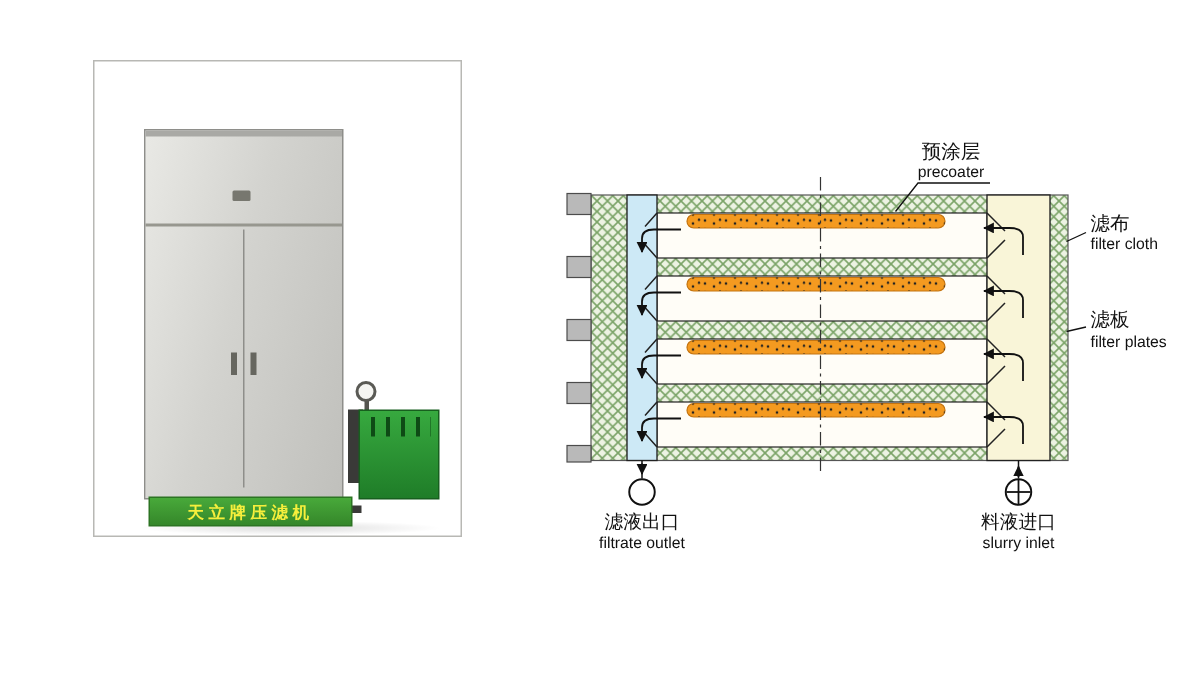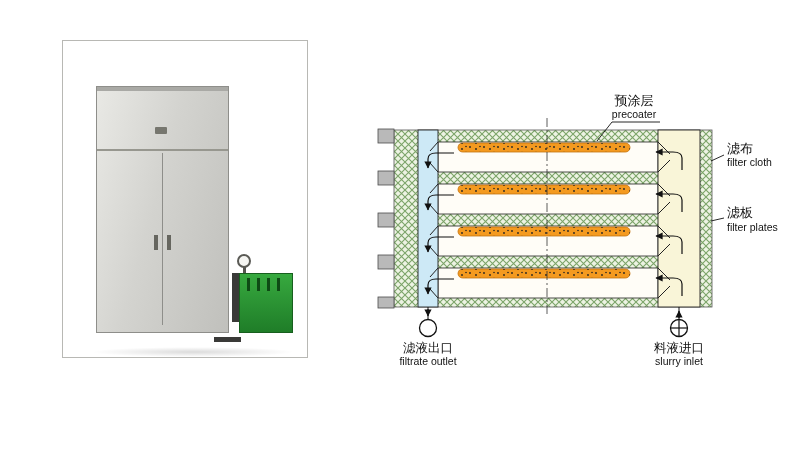--- a/index.html
+++ b/index.html
@@ -50,20 +50,23 @@
     <div class="cab-seam"></div>
     <div class="cab-handle l"></div>
     <div class="cab-handle r"></div>
   </div>
   <div class="pump-column"></div>
   <div class="pump-pipe"></div>
   <div class="pump-box"></div>
   <div class="pump-slots"></div>
   <div class="pump-hpipe"></div>
   <div class="gauge"></div>
+  <div class="machine-base">
+    <span>天立牌压滤机</span>
+  </div>
 </div>
 
 <svg class="diagram" viewBox="0 0 420 295">
   <defs>
     <pattern id="hatch" width="7" height="7" patternUnits="userSpaceOnUse">
       <rect width="7" height="7" fill="#edf3e3"></rect>
       <path d="M0 0L7 7M7 0L0 7" stroke-width="1.1" fill="none" stroke="#7ba468"></path>
     </pattern>
     <pattern id="dots" width="14" height="6" patternUnits="userSpaceOnUse">
       <circle cx="2" cy="2" r="0.9" fill="#222"></circle>

